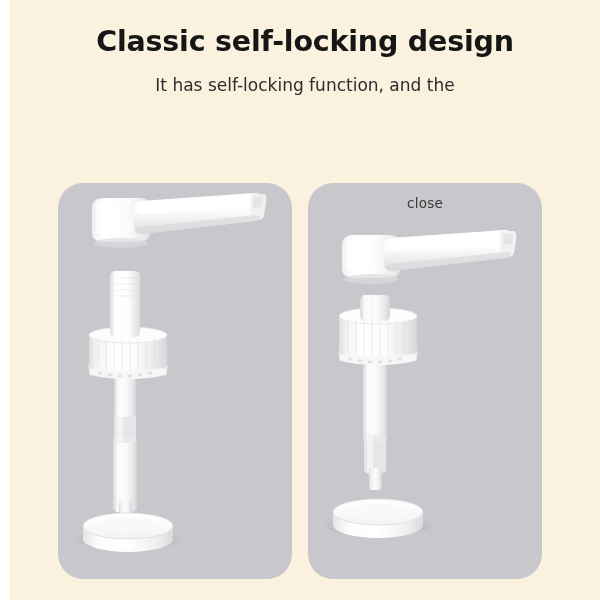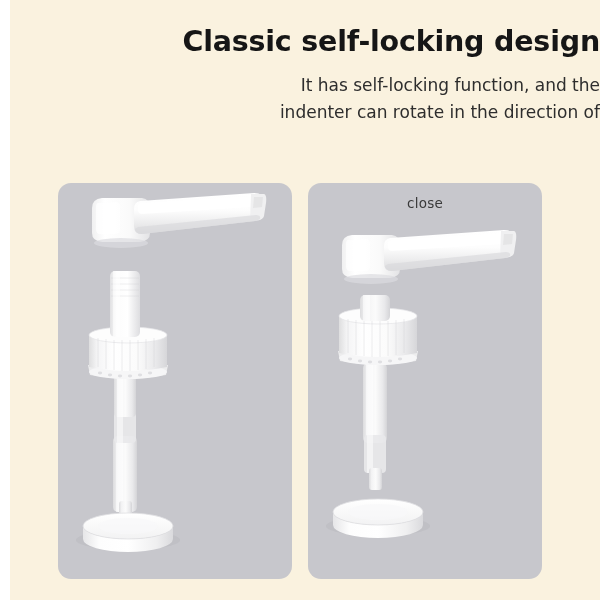--- a/index.html
+++ b/index.html
@@ -22,21 +22,21 @@
     background: #faf2df;
     overflow: hidden;
   }
 
   
   #heading {
     position: absolute;
     left: 0;
     top: 0;
     width: 590px;
-    text-align: right;
+    text-align: center;
   }
   #title {
     margin: 0;
     padding-top: 26px;
     font-size: 28.5px;
     font-weight: bold;
     letter-spacing: -0.2px;
     color: #161616;
     line-height: 1.15;
   }
@@ -60,21 +60,21 @@
     width: 484px;
     height: 396px;
     display: flex;
     gap: 16px;
   }
   .panel {
     position: relative;
     width: 234px;
     height: 396px;
     background: #c7c7cc;
-    border-radius: 13px;
+    border-radius: 25px;
     overflow: hidden;
   }
   .panel-label {
     position: absolute;
     top: 12px;
     left: 0;
     width: 100%;
     text-align: center;
     font-size: 13.5px;
     color: #3a3a3a;
@@ -95,21 +95,20 @@
 </style>
 </head>
 <body>
 
 <div id="page">
 
   <div id="heading">
     <h1 id="title">Classic self-locking design</h1>
     <p id="subtitle">
       <span class="sub-line">It has self-locking function, and the</span>
-      <span class="sub-line">indenter can rotate in the direction of</span>
     </p>
   </div>
 
   <div id="panels">
 
     <div class="panel">
       <div class="panel-label">open</div>
 
       <div class="pump-stage">
         <svg viewBox="0 0 234 396" xmlns="http://www.w3.org/2000/svg" aria-hidden="true">

